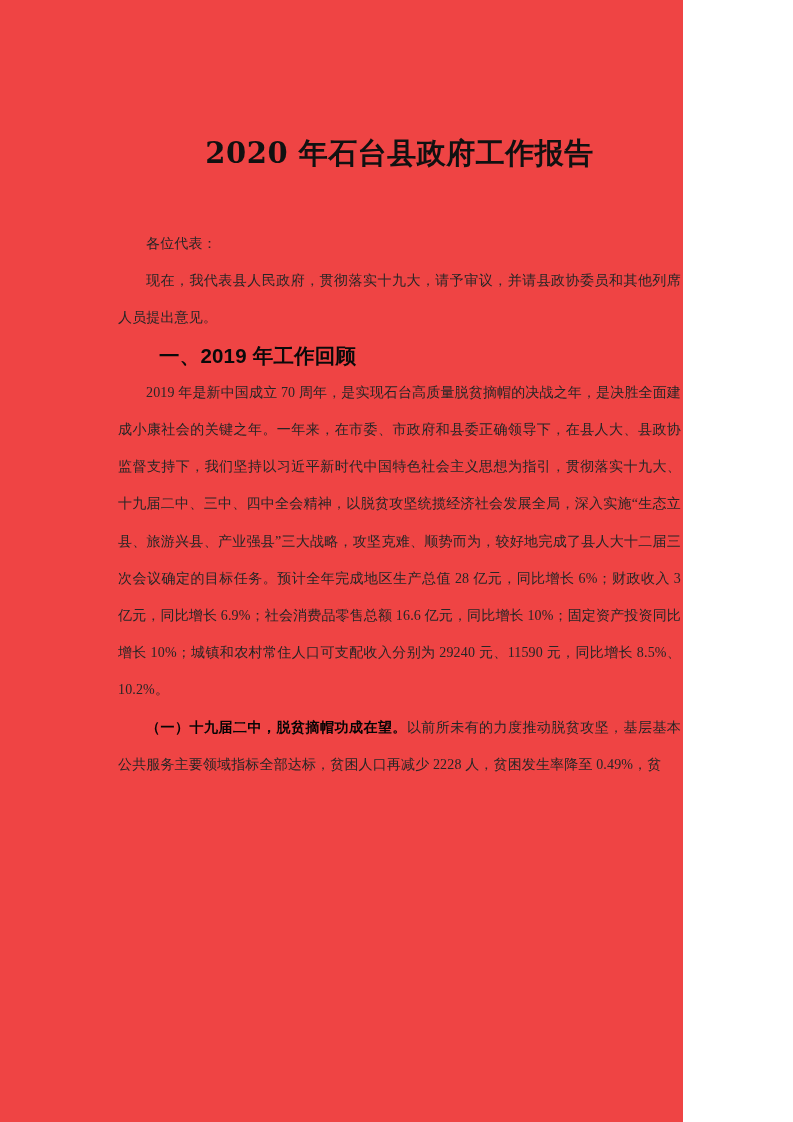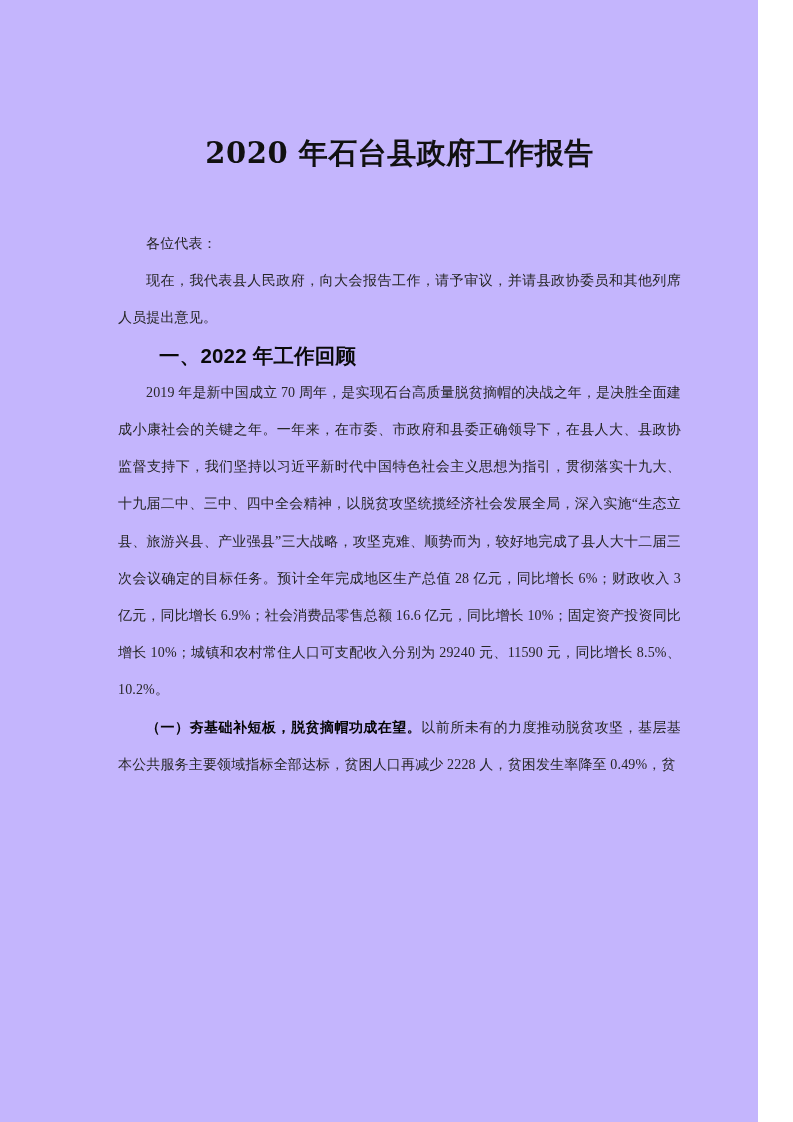--- a/index.html
+++ b/index.html
@@ -14,23 +14,23 @@
     overflow: hidden;
     font-family: "DejaVu Serif", "Liberation Serif", serif;
     color: #000000;
     -webkit-font-smoothing: antialiased;
   }
 
   .page {
     position: absolute;
     top: 0;
     left: 0;
-    width: 758px;
+    width: 683px;
     height: 1122px;
-    background: #c4b5fd;
+    background: #ef4444;
   }
 
   
   .content {
     position: absolute;
     left: 118px;
     top: 0;
     width: 563px;
   }
 
@@ -92,23 +92,23 @@
 
 <div class="page">
   <div class="content">
 
     <h1 class="doc-title">2020 年石台县政府工作报告</h1>
 
     <div class="spacer-title"></div>
 
     <p class="para indent">各位代表：</p>
 
-    <p class="para indent">现在，我代表县人民政府，向大会报告工作，请予审议，并请县政协委员和其他列席人员提出意见。</p>
+    <p class="para indent">现在，我代表县人民政府，贯彻落实十九大，请予审议，并请县政协委员和其他列席人员提出意见。</p>
 
-    <p class="section-heading">一、2022 年工作回顾</p>
+    <p class="section-heading">一、2019 年工作回顾</p>
 
     <p class="para indent">2019 年是新中国成立 70 周年，是实现石台高质量脱贫摘帽的决战之年，是决胜全面建成小康社会的关键之年。一年来，在市委、市政府和县委正确领导下，在县人大、县政协监督支持下，我们坚持以习近平新时代中国特色社会主义思想为指引，贯彻落实十九大、十九届二中、三中、四中全会精神，以脱贫攻坚统揽经济社会发展全局，深入实施“生态立县、旅游兴县、产业强县”三大战略，攻坚克难、顺势而为，较好地完成了县人大十二届三次会议确定的目标任务。预计全年完成地区生产总值 28 亿元，同比增长 6%；财政收入 3 亿元，同比增长 6.9%；社会消费品零售总额 16.6 亿元，同比增长 10%；固定资产投资同比增长 10%；城镇和农村常住人口可支配收入分别为 29240 元、11590 元，同比增长 8.5%、10.2%。</p>
 
 
-    <p class="para indent"><span class="inline-bold">（一）夯基础补短板，脱贫摘帽功成在望。</span><span>以前所未有的力度推动脱贫攻坚，基层基本公共服务主要领域指标全部达标，贫困人口再减少 2228 人，贫困发生率降至 0.49%，贫</span></p>
+    <p class="para indent"><span class="inline-bold">（一）十九届二中，脱贫摘帽功成在望。</span><span>以前所未有的力度推动脱贫攻坚，基层基本公共服务主要领域指标全部达标，贫困人口再减少 2228 人，贫困发生率降至 0.49%，贫</span></p>
 
   </div>
 </div>
 
 </body></html>

